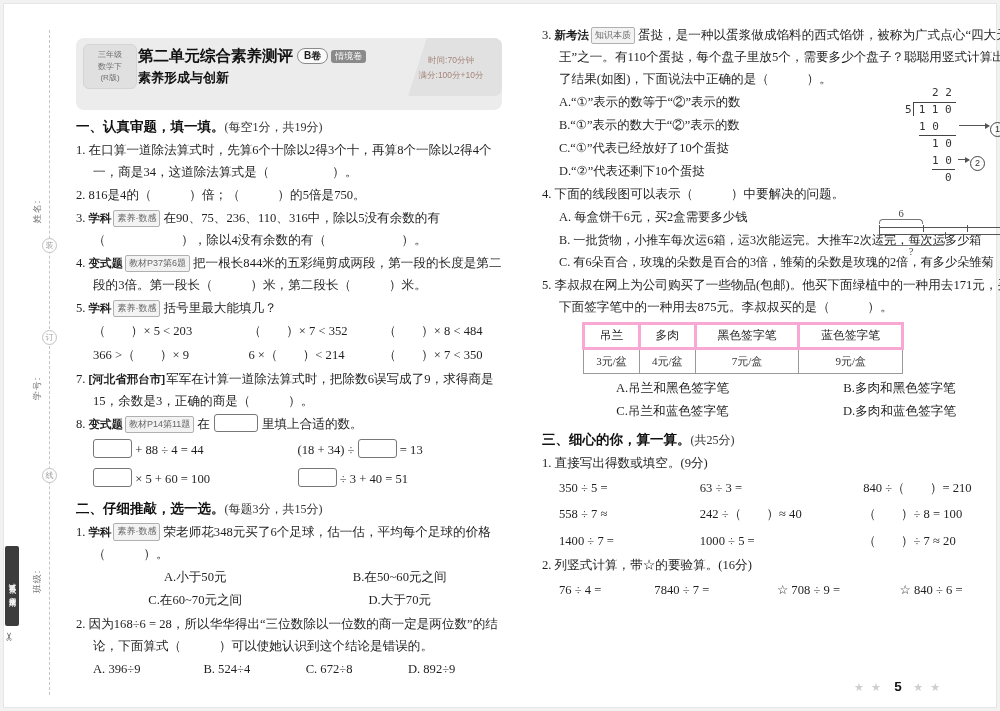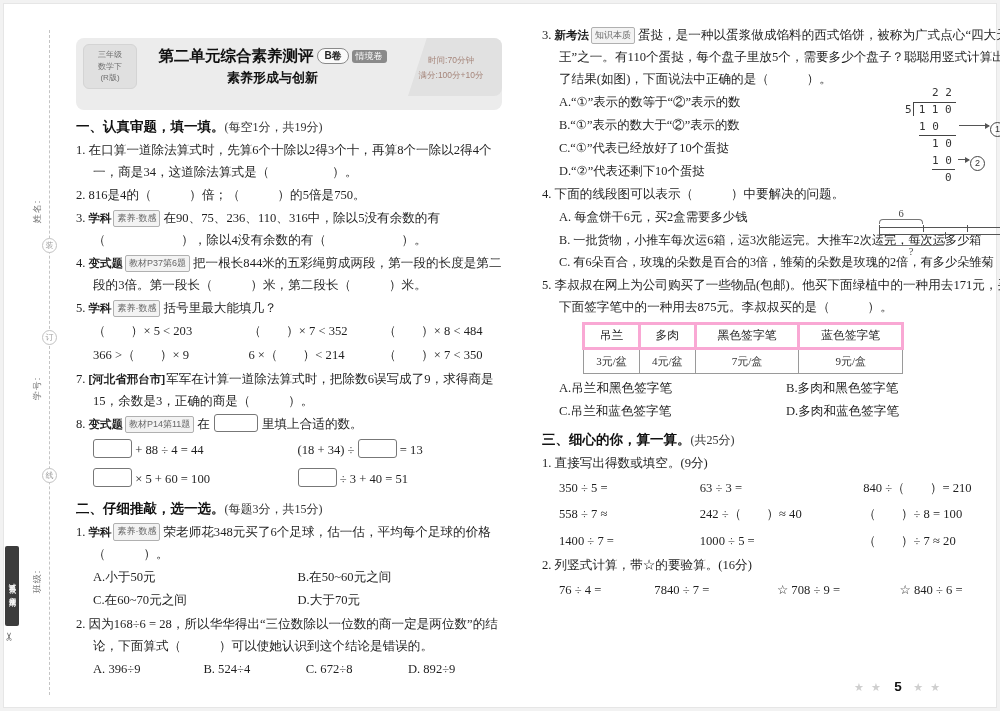--- a/index.html
+++ b/index.html
@@ -16,21 +16,21 @@
         writing-mode:vertical-rl;text-orientation:upright;font-size:7.5px;letter-spacing:1px;
         text-align:center;border-radius:2px;line-height:14px;}
   .scissors{position:absolute;left:5px;top:630px;font-size:11px;color:#555;transform:rotate(-90deg);}
   
   .col-left{position:absolute;left:76px;top:38px;width:426px;}
   .col-right{position:absolute;left:521px;top:24px;width:471px;margin-left:21px;}
   .header{position:relative;height:72px;background:#ececec;border-radius:8px;margin-bottom:8px;}
   .grade-pill{position:absolute;left:7px;top:6px;width:54px;height:45px;background:#e0e0e0;border:1px solid #d4d4d4;
         border-radius:6px;color:#6f6f6f;font-size:8px;line-height:1.45;text-align:center;padding-top:4px;
         box-sizing:border-box;font-family:"Liberation Sans",sans-serif;}
-  .header-center{text-align:center;padding:8px 95px 0 62px;}
+  .header-center{padding:8px 95px 0 62px;}
   .htitle{font-family:"Liberation Sans",sans-serif;font-weight:bold;font-size:15.5px;color:#111;}
   .badge-b{display:inline-block;border:1px solid #8a8a8a;border-radius:9px;padding:0 6px;font-size:10px;
         font-weight:bold;background:#fafafa;margin-left:4px;vertical-align:2px;font-family:"Liberation Sans",sans-serif;}
   .badge-type{display:inline-block;background:#8a8a8a;color:#fff;border-radius:3px;padding:0 4px;font-size:9px;
         margin-left:3px;vertical-align:2px;font-family:"Liberation Sans",sans-serif;}
   .hsubtitle{font-family:"Liberation Sans",sans-serif;font-weight:bold;font-size:13px;margin-top:2px;color:#111;}
   .header-right{position:absolute;right:0;top:0;height:58px;width:94px;background:#e1e1e1;
         border-radius:0 8px 8px 0;clip-path:polygon(20% 0,100% 0,100% 100%,0 100%);
         font-size:8.5px;color:#a5857a;text-align:center;padding:15px 8px 0 0;box-sizing:border-box;
         line-height:1.8;font-family:"Liberation Sans",sans-serif;}
@@ -43,21 +43,21 @@
   .tag{display:inline-block;font-size:9px;color:#666;border:1px solid #b0b0b0;background:#f3f3f3;border-radius:2px;
         padding:0 3px;margin:0 3px 0 1px;vertical-align:1.5px;font-family:"Liberation Sans",sans-serif;text-indent:0;}
   .row3{display:flex;padding-left:17px;font-size:12.6px;line-height:1.9;}
   .row3 .c1{flex:0 0 38%;}.row3 .c2{flex:0 0 33%;}.row3 .c3{flex:0 0 29%;}
   .eqrow{display:flex;padding-left:17px;font-size:12.6px;line-height:2.25;}
   .eqrow .cell{flex:0 0 50%;}
   .box{display:inline-block;width:37px;height:17px;border:1px solid #777;border-radius:3px;background:#fff;
         vertical-align:-4px;text-indent:0;}
   .box-sm{width:42px;height:16px;margin:0 4px;}
   .optrow{display:flex;padding-left:17px;font-size:12.6px;line-height:1.85;}
-  .optrow .o2{flex:0 0 50%;}
+  .optrow .o2{flex:0 0 50%;text-align:center;}
   .optrow .o4a{flex:0 0 27%;}.optrow .o4{flex:0 0 25%;}
   .opt{padding-left:17px;font-size:12.4px;line-height:1.85;max-width:338px;}
   .opt-full{max-width:none;white-space:nowrap;font-size:12.2px;}
   
   .longdiv{position:absolute;top:60px;right:8px;font-family:"DejaVu Sans Mono",monospace;font-size:11px;color:#333;}
   .dl{height:17px;line-height:17px;white-space:pre;}
   .dl-q{padding-left:27px;}
   .dividend{border-top:1px solid #444;border-left:1px solid #444;padding:0 4px 0 5px;margin-left:1px;}
   .dl-s1{margin-left:14px;}
   .dl-b,.dl-s2{margin-left:27px;}

